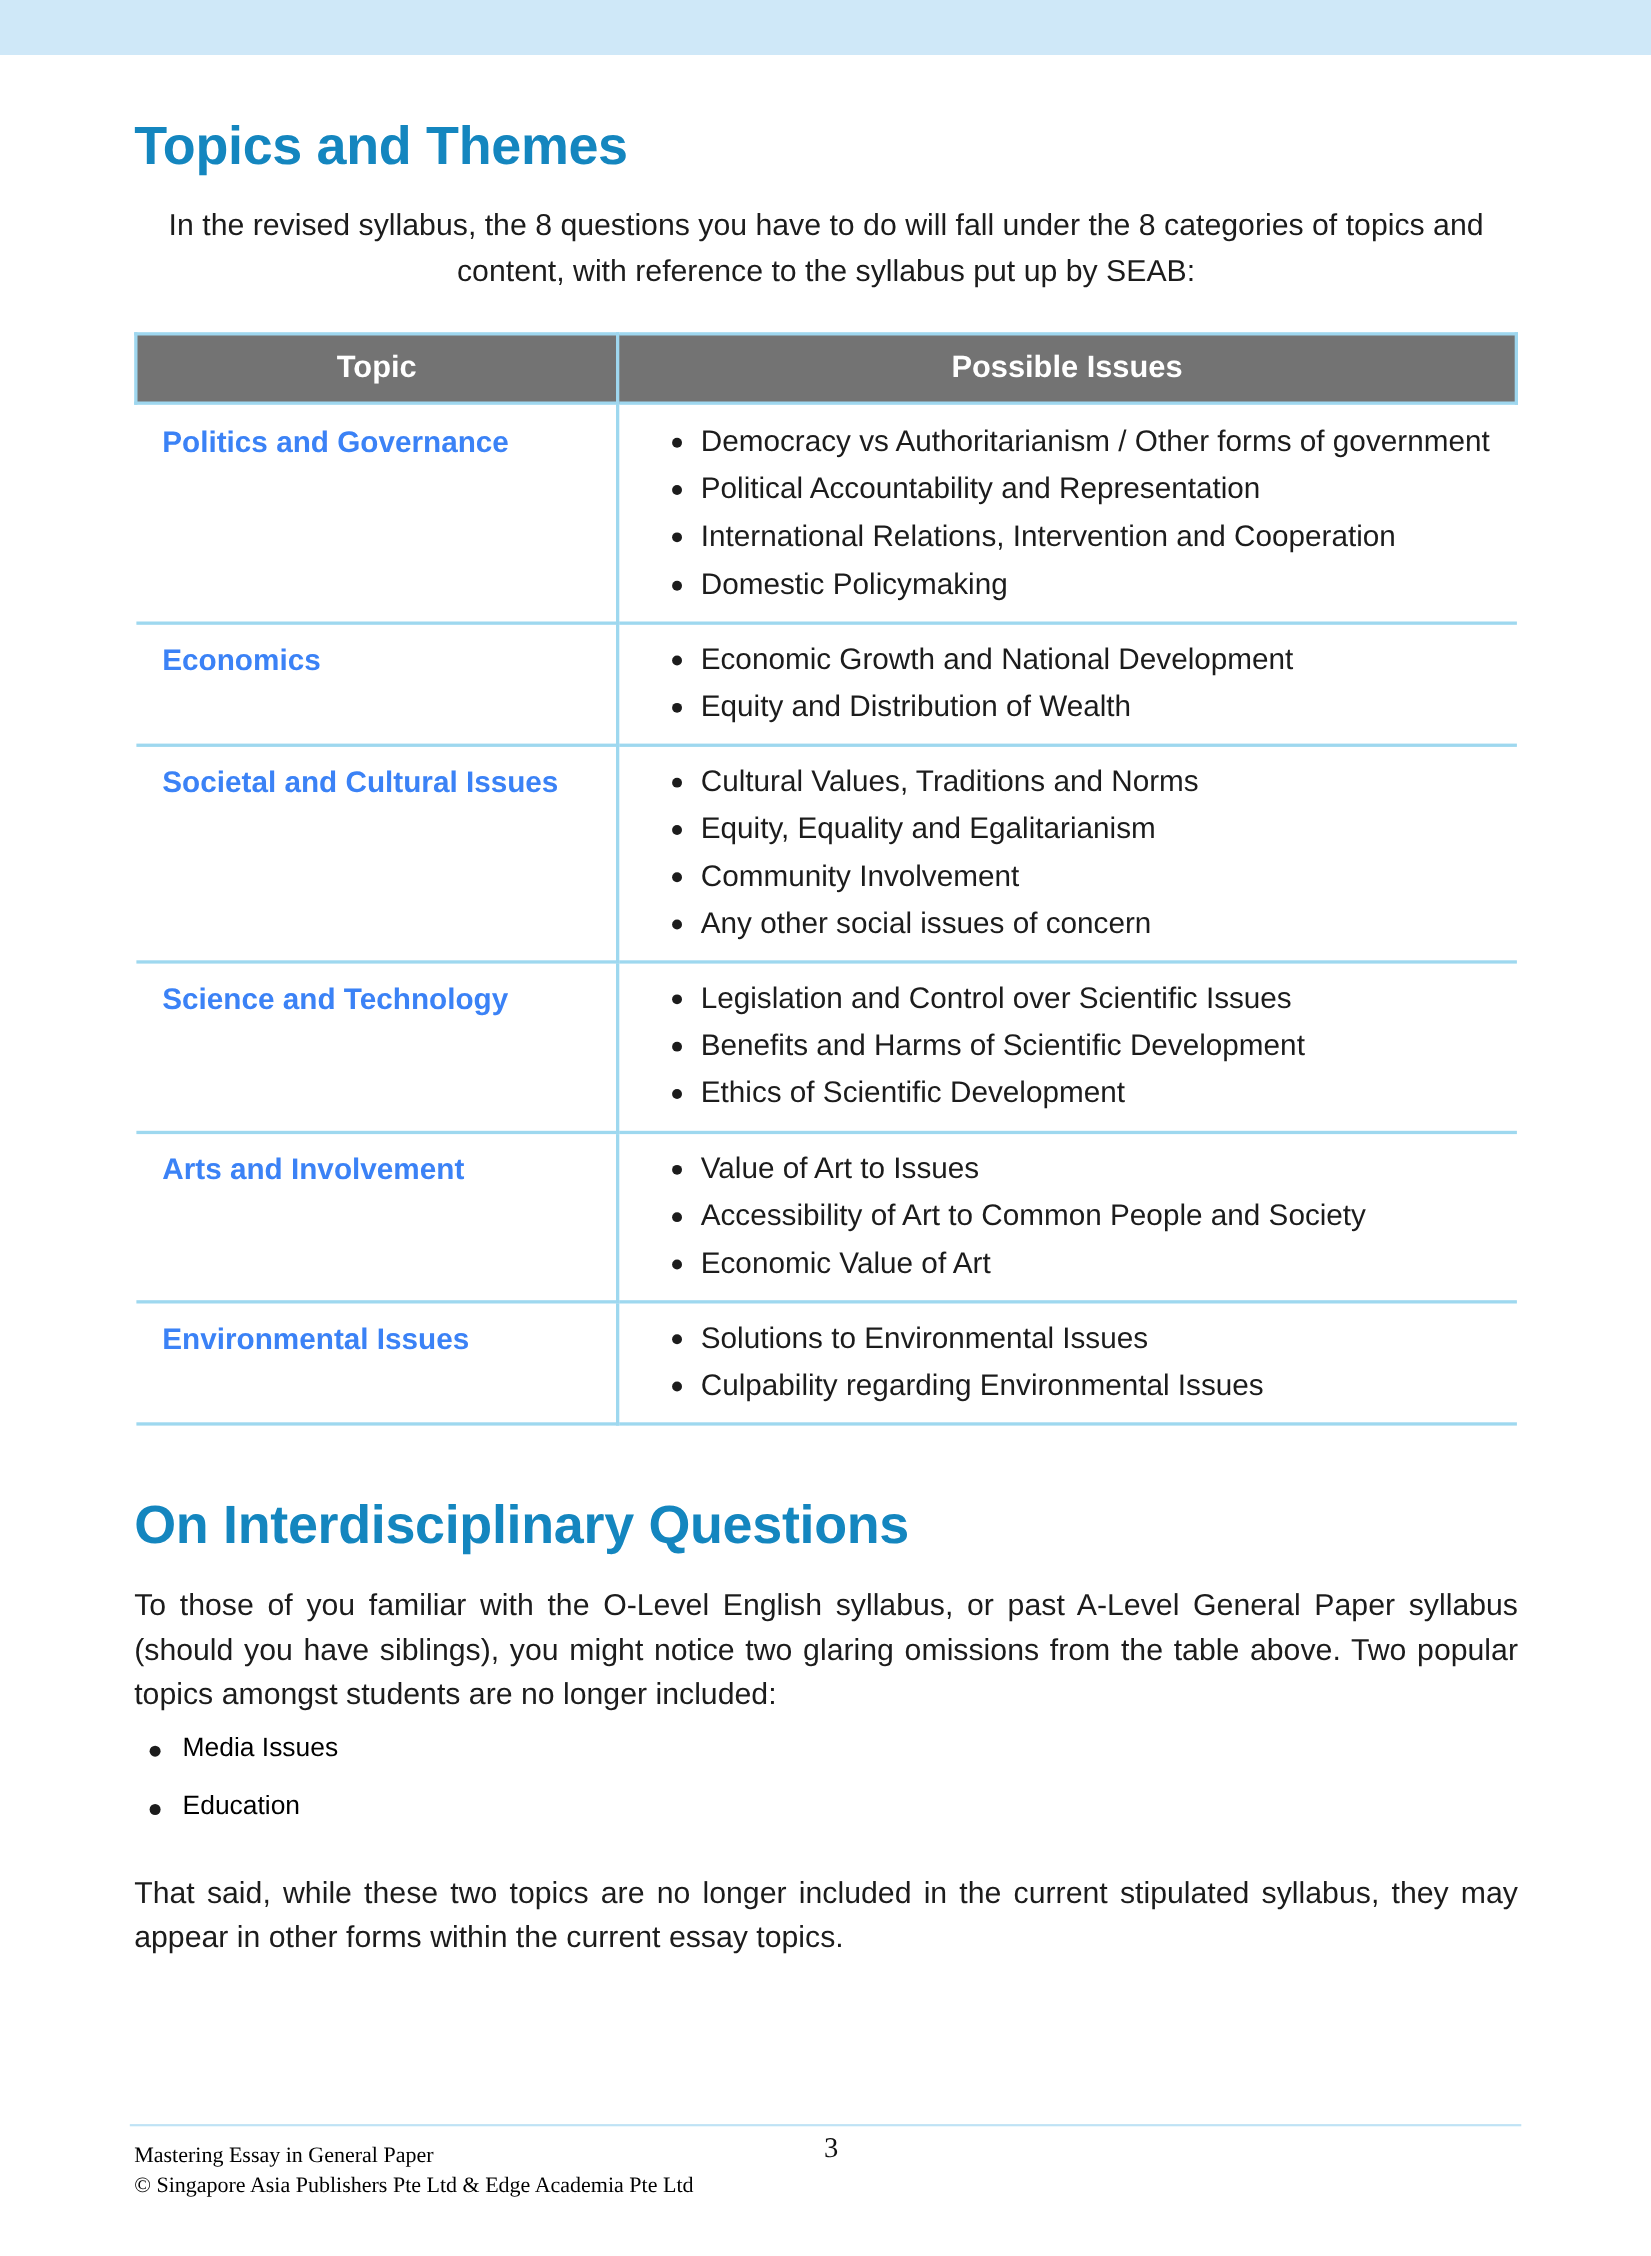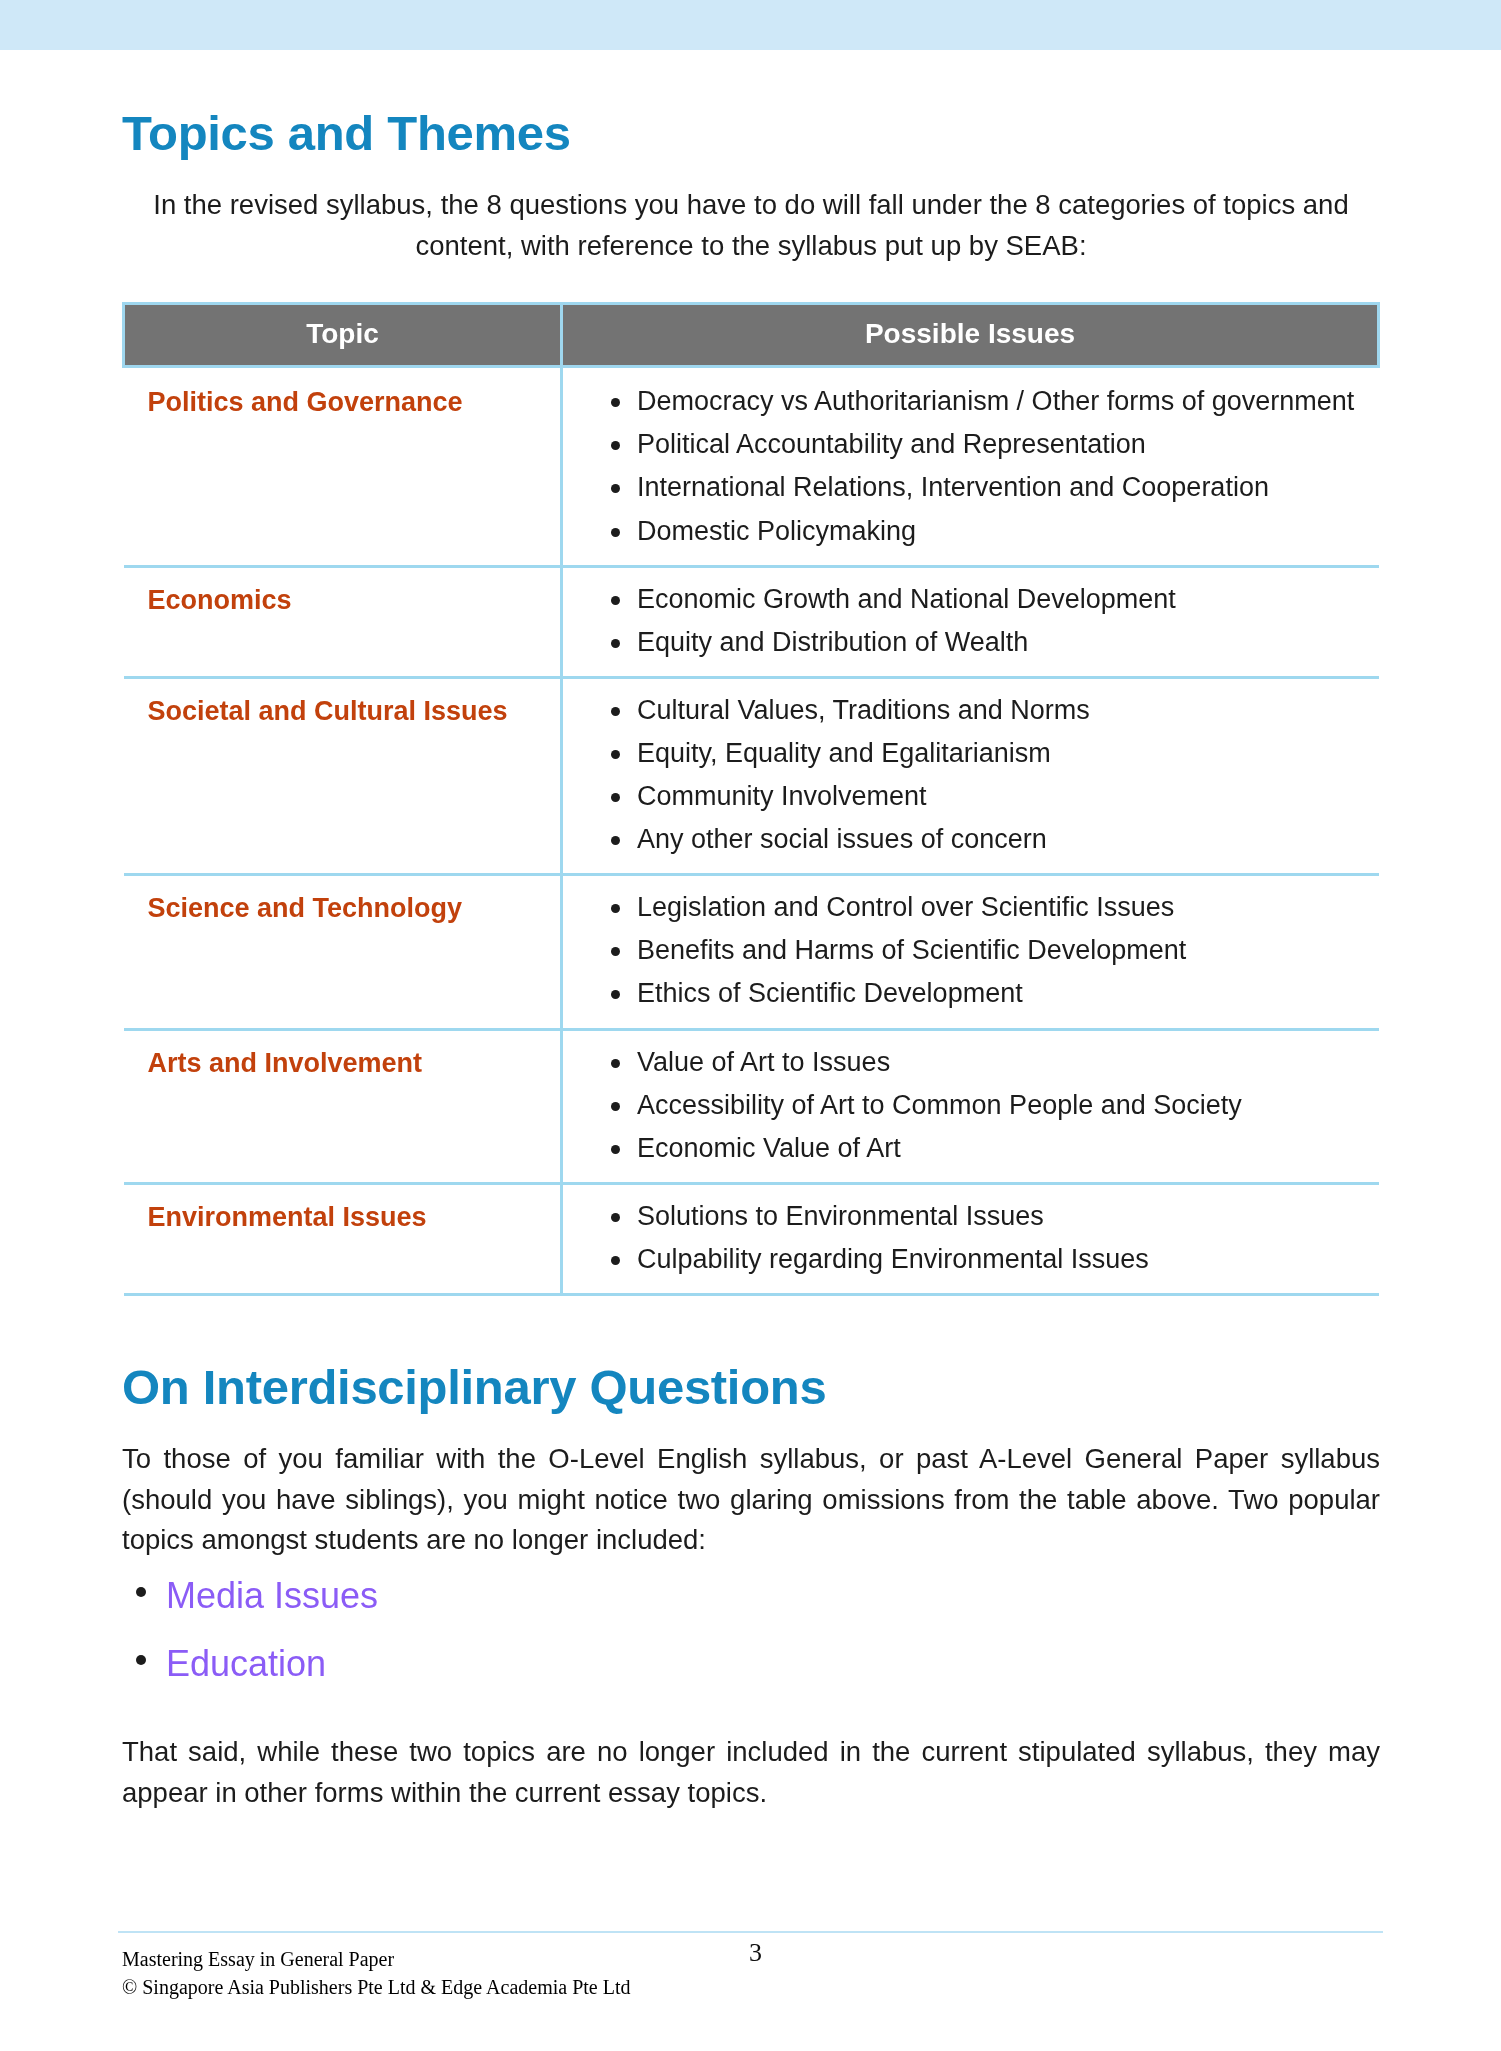--- a/index.html
+++ b/index.html
@@ -103,21 +103,21 @@
   .topics-table tbody tr:first-child td {
     padding-top: 16px;
   }
   .topics-table td.topic-cell {
     border-right: 3px solid #9ed8ef;
     padding-left: 24px;
     padding-right: 14px;
     font-size: 27px;
     font-weight: bold;
     line-height: 1.35;
-    color: #c2410c;
+    color: #3b82f6;
   }
   .topics-table td.issues-cell {
     padding-left: 0;
     padding-right: 6px;
   }
 
   ul.issues-list {
     margin: 0;
     padding: 0;
     list-style: none;
@@ -145,25 +145,25 @@
   
   .gap-before-h2 { height: 66px; }
 
   ul.plain-list {
     margin: 12px 0 0 0;
     padding: 0;
     list-style: none;
   }
   ul.plain-list li {
     position: relative;
-    font-size: 36px;
+    font-size: 24px;
     line-height: 1.3;
     padding-left: 44px;
     margin-bottom: 22px;
-    color: #8b5cf6;
+    color: #000000;
   }
   ul.plain-list li::before {
     content: "";
     position: absolute;
     left: 14px;
     top: 14px;
     width: 10px;
     height: 10px;
     border-radius: 50%;
     background: #1c1c1c;

